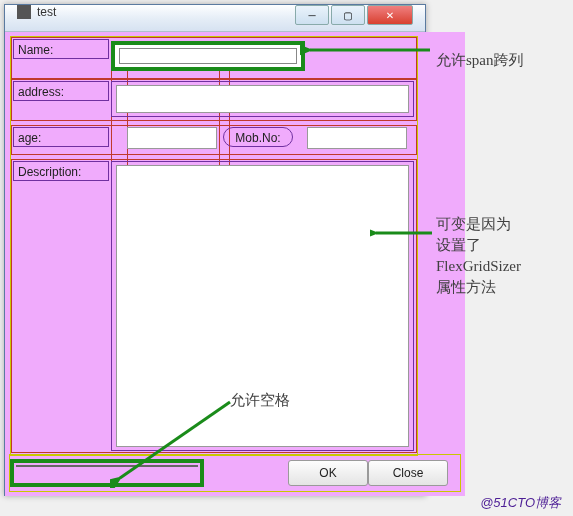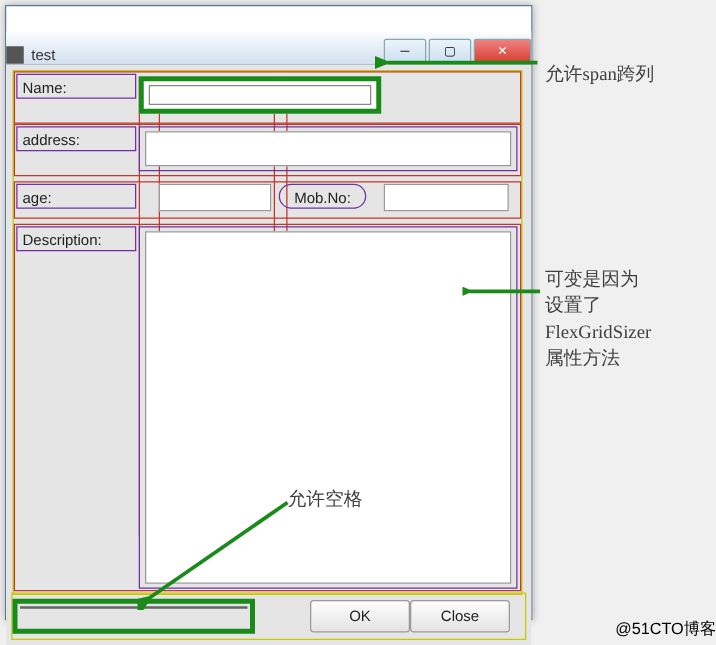--- a/index.html
+++ b/index.html
@@ -1,28 +1,28 @@
 <!DOCTYPE html>
 <html><head>
 <meta charset="utf-8">
 <style>
   body { margin:0; font-family:"Segoe UI",Tahoma,sans-serif; font-size:12px;
          background:#f0f0f0; width:573px; height:516px; overflow:hidden; position:relative; }
   .window { position:absolute; left:4px; top:4px; width:420px; height:490px;
             background:#fff; border:1px solid #5a7aa0; box-shadow:0 0 6px rgba(0,0,0,.3); }
   .titlebar { height:26px; background:linear-gradient(#fdfeff,#e6eef7,#d6e2f1);
-              border-bottom:1px solid #b0c0d0; display:flex; align-items:flex-end; padding:0 0;margin-top:20px; }
+              border-bottom:1px solid #b0c0d0; display:flex; align-items:flex-start; padding:0 12px; }
   .titlebar .icon { width:14px; height:14px; background:#555; margin-right:6px; }
   .titlebar .title { flex:1; color:#333; }
   .winbtns { display:flex; gap:0; }
   .winbtn { width:32px; height:18px; border:1px solid #8aa; border-radius:2px;
             background:linear-gradient(#eaf3fb,#cde0f0); display:flex; align-items:center;
             justify-content:center; font-size:10px; margin-left:2px; }
   .winbtn.close { background:linear-gradient(#f08080,#d84030); color:#fff; width:44px; }
-  .client { position:relative; width:100%; height:calc(100% - 26px); background:#e5e5e5; }
+  .client { position:relative; width:100%; height:calc(100% - 26px); background:#f0abfc;padding-left:40px; }
 
   .grid-outer { position:absolute; left:5px; top:4px; width:406px; height:418px;
                 border:1px solid #c8c800; }
   .row { position:absolute; left:0; right:0; border:1px solid #c0392b; box-sizing:border-box; }
   .r1 { top:0; height:42px; } .r2 { top:42px; height:42px; }
   .r3 { top:88px; height:30px; } .r4 { top:122px; height:294px; }
   .vline { position:absolute; top:4px; bottom:46px; width:1px; background:#c0392b; }
   .v1{left:100px} .v2{left:116px} .v3{left:208px} .v4{left:218px}
 
   .cell { position:absolute; border:1px solid #7030a0; box-sizing:border-box;
@@ -54,21 +54,21 @@
               box-sizing:border-box; margin-left:0; position:relative; }
   .greenbox-inner { position:absolute; inset:2px; border-top:2px solid #666; }
   .btns { margin-left:auto; display:flex; padding-right:12px; }
   .btn { width:78px; height:24px; background:linear-gradient(#fdfdfd,#e4e4e4);
          border:1px solid #9a9a9a; border-radius:3px; display:flex; align-items:center;
          justify-content:center; color:#222; }
 
   .annot { position:absolute; font-family:SimSun,"Songti SC",serif; font-size:15px; color:#404040; line-height:1.4; }
   .a1 { left:436px; top:50px; } .a2 { left:436px; top:214px; } .a3 { left:230px; top:390px; }
   .arrow { position:absolute; pointer-events:none; }
-  .watermark { position:absolute; right:0; bottom:4px; color:#000000; font-size:13px; }
+  .watermark { position:absolute; right:12px; bottom:4px; color:#4c1d95; font-size:13px; font-style:italic; }
 </style>
 </head>
 <body>
 
 <div class="window">
   <div class="titlebar">
     <div class="icon"></div>
     <div class="title">test</div>
     <div class="winbtns">
       <div class="winbtn">─</div>

